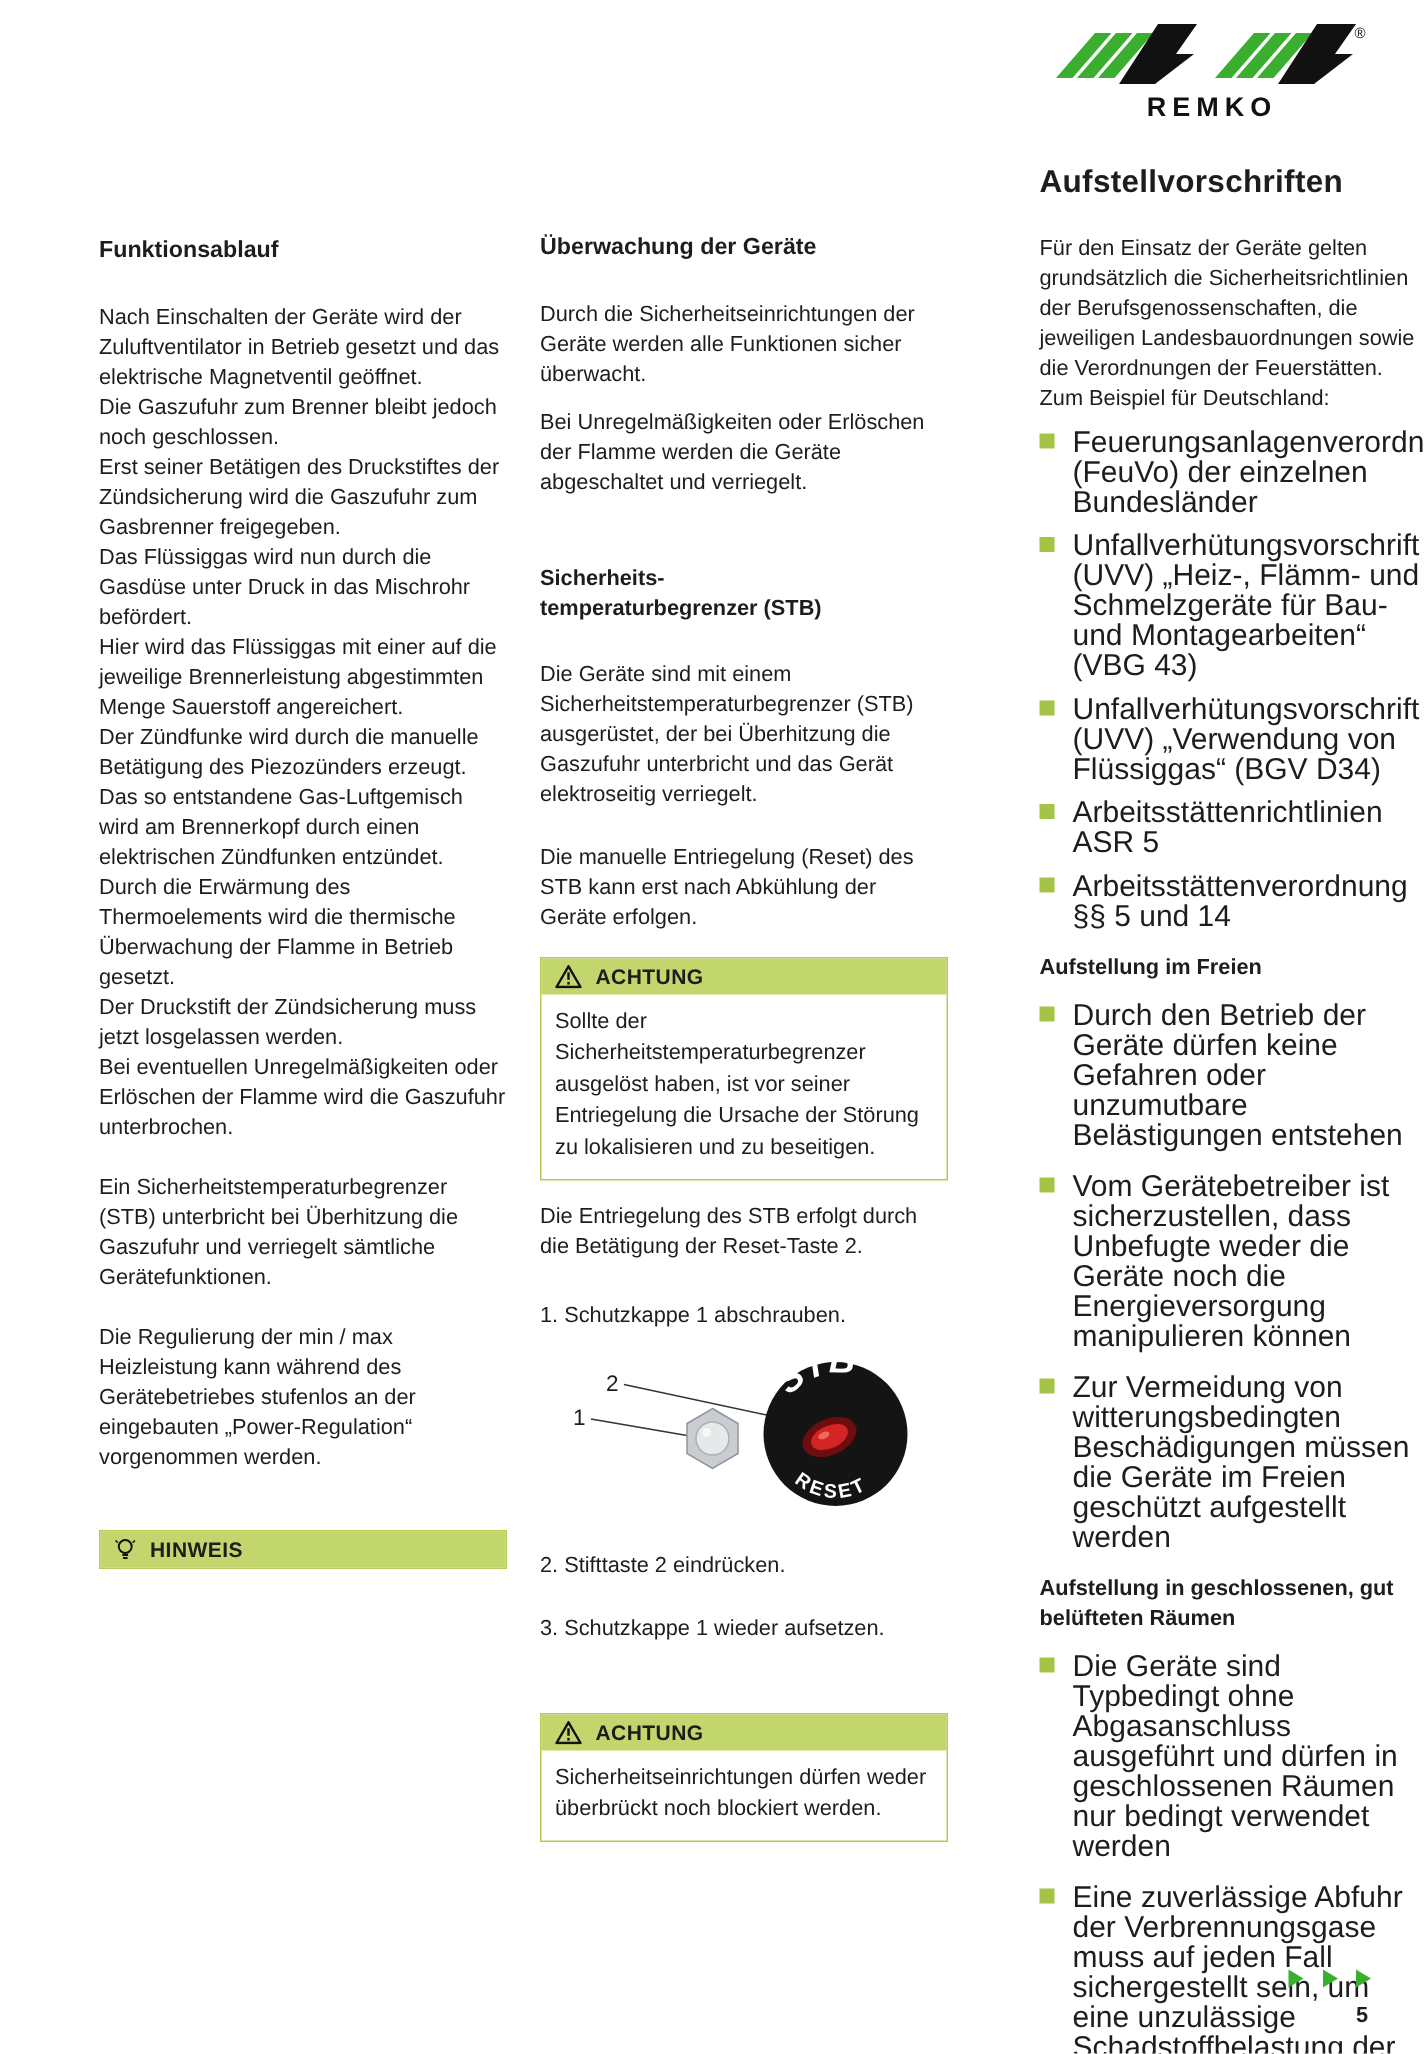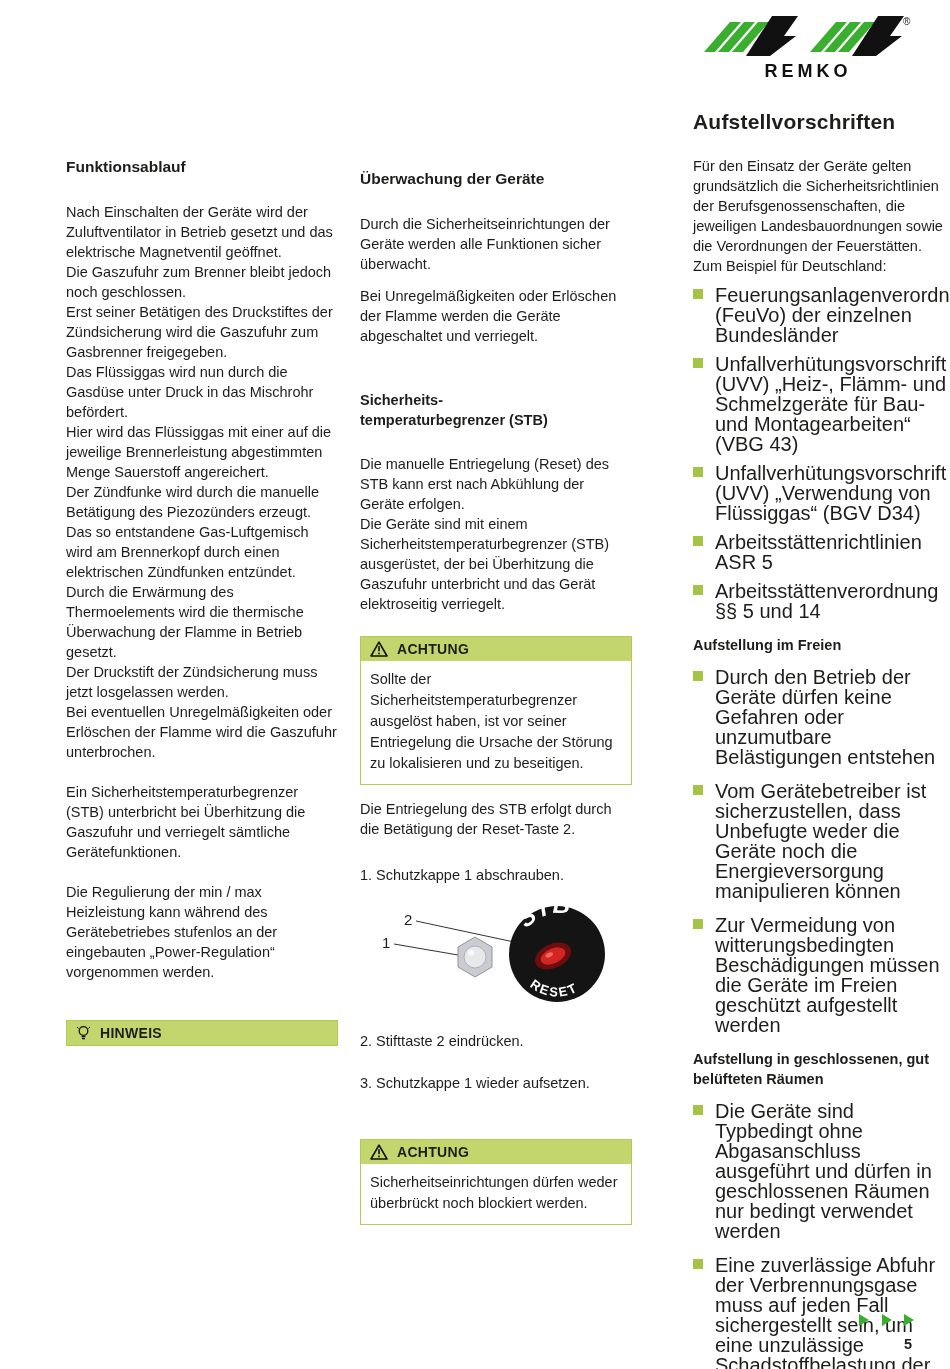--- a/index.html
+++ b/index.html
@@ -2,21 +2,21 @@
 <html><head>
 <meta charset="utf-8">
 <style>
   html,body{margin:0;padding:0}
   body{
     width:950px;height:1369px;position:relative;background:#ffffff;
     color:#1d1d1b;font-family:"Liberation Sans",sans-serif;overflow:hidden;
   }
   .col{position:absolute;width:272px}
   #col1{left:66px;top:158px}
-  #col2{left:360px;top:170px}
+  #col2{left:360px;top:156px}
   #col3{left:693px;top:110px;width:262px}
   h1{font-size:21px;font-weight:700;margin:0 0 22px;letter-spacing:.2px}
   h2{font-size:15.5px;font-weight:700;margin:0 0 26px}
   h3{font-size:14.5px;font-weight:700;margin:0;line-height:20px}
   p{font-size:14.5px;line-height:20px;margin:0}
   .gap{margin-top:20px}
   .pre{white-space:pre-line}
   .step{padding-left:20px;text-indent:-20px}
   
   .notice{border:1.5px solid #b2cb55;background:#fff}
@@ -93,22 +93,22 @@
   </div>
 </section>
 
 <section id="col2" class="col">
   <h2>Überwachung der Geräte</h2>
   <p style="margin-bottom:12px">Durch die Sicherheitseinrichtungen der Geräte werden alle Funktionen sicher überwacht.</p>
   <p>Bei Unregelmäßigkeiten oder Erlöschen der Flamme werden die Geräte abgeschaltet und verriegelt.</p>
 
   <h3 class="pre" style="margin:44px 0 24px">Sicherheits-
 temperaturbegrenzer (STB)</h3>
+  <p style="margin-bottom:22px">Die Geräte sind mit einem Sicherheitstemperaturbegrenzer (STB) ausgerüstet, der bei Überhitzung die Gaszufuhr unterbricht und das Gerät elektroseitig verriegelt.</p>
   <p>Die manuelle Entriegelung (Reset) des STB kann erst nach Abkühlung der Geräte erfolgen.</p>
-  <p style="margin-bottom:22px">Die Geräte sind mit einem Sicherheitstemperaturbegrenzer (STB) ausgerüstet, der bei Überhitzung die Gaszufuhr unterbricht und das Gerät elektroseitig verriegelt.</p>
 
   <div class="notice" style="margin-top:16px">
     <div class="nhead">
       <span class="nicon">
         <svg width="18" height="16" viewBox="0 0 18 16">
           <polygon points="9,1.2 17,15 1,15" fill="none" stroke="#111" stroke-width="1.6" stroke-linejoin="round"></polygon>
           <rect x="8.2" y="5.2" width="1.6" height="5" fill="#111"></rect>
           <rect x="8.2" y="11.6" width="1.6" height="1.8" fill="#111"></rect>
         </svg>
       </span>

